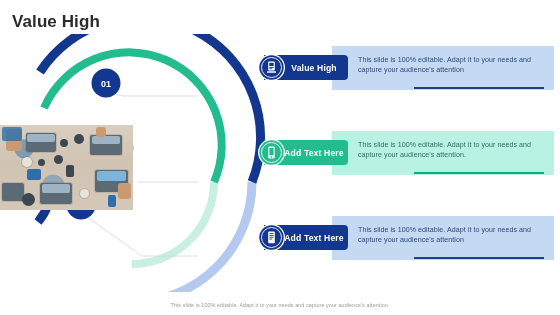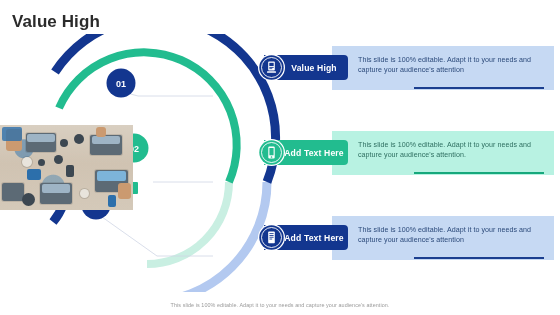--- a/index.html
+++ b/index.html
@@ -31,21 +31,21 @@
     font-size: 17px;
     font-weight: bold;
     color: #2b2b2b;
     letter-spacing: 0.1px;
     white-space: nowrap;
   }
 
   
   .stage {
     position: absolute;
-    left: 17px;
+    left: 2px;
     top: 34px;
     width: 300px;
     height: 258px;
   }
   .stage svg {
     position: absolute;
     left: 0;
     top: 0;
   }
 

